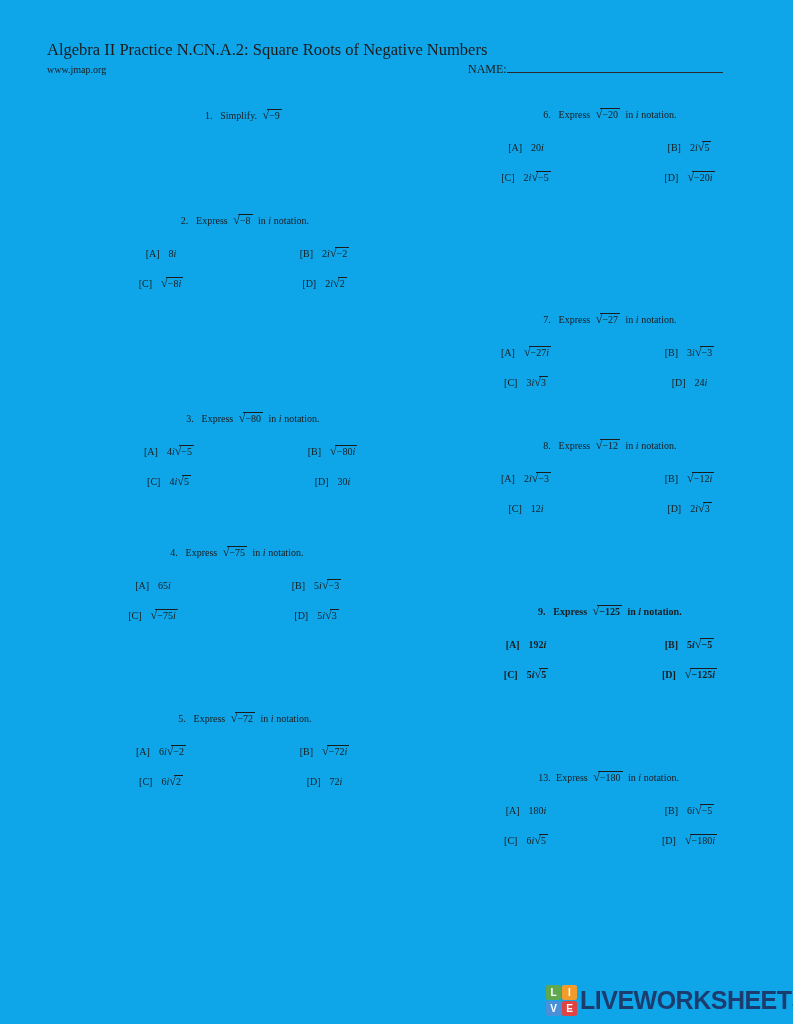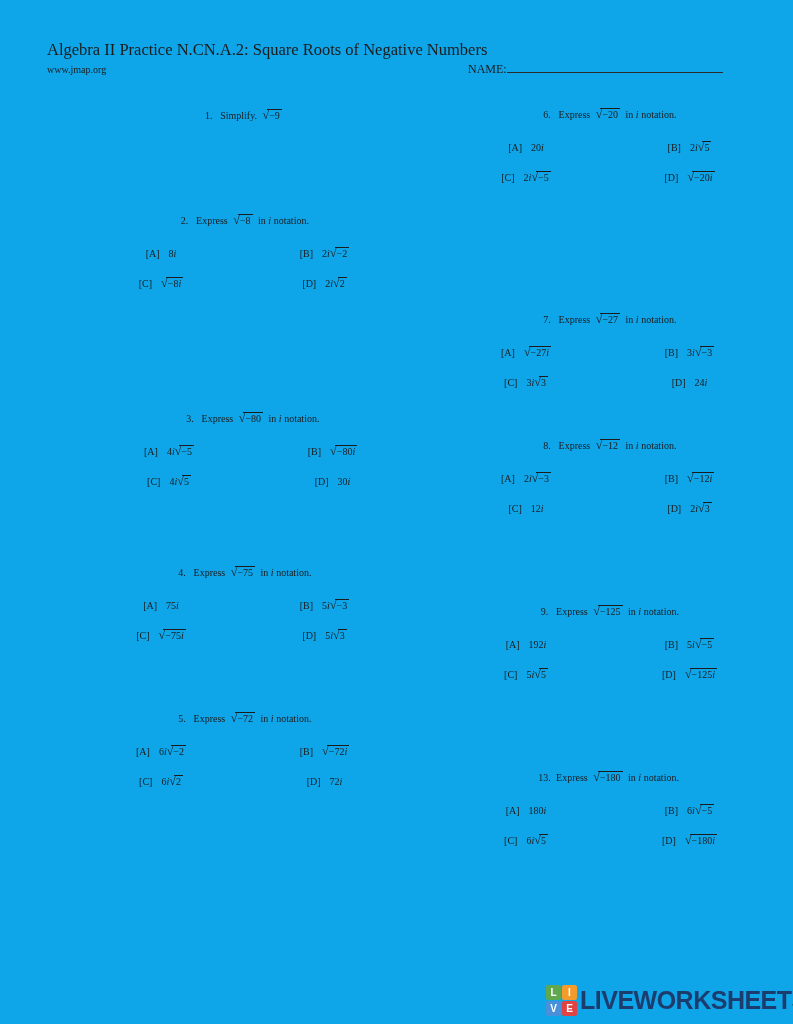--- a/index.html
+++ b/index.html
@@ -54,24 +54,24 @@
       </div>
       <div class="question" style="left: 73px; top: 376px; margin-top: 32px;">
         <div class="q-line"><span class="q-num">3.</span><span class="q-prompt"><span class="mtxt">Express </span><span class="sqrt"><span class="rad">√</span><span class="rcd"><span class="mtxt">−80</span></span></span><span class="mtxt"> in </span><i class="mi">i</i><span class="mtxt"> notation.</span></span></div>
         <div class="choices">
           <div class="choice"><span class="lbl">[A]</span><span class="mth"><span class="mtxt">4</span><i class="mi">i</i><span class="sqrt"><span class="rad">√</span><span class="rcd"><span class="mtxt">−5</span></span></span></span></div>
           <div class="choice"><span class="lbl">[B]</span><span class="mth"><span class="sqrt"><span class="rad">√</span><span class="rcd"><span class="mtxt">−80</span><i class="mi">i</i></span></span></span></div>
           <div class="choice"><span class="lbl">[C]</span><span class="mth"><span class="mtxt">4</span><i class="mi">i</i><span class="sqrt"><span class="rad">√</span><span class="rcd"><span class="mtxt">5</span></span></span></span></div>
           <div class="choice"><span class="lbl">[D]</span><span class="mth"><span class="mtxt">30</span><i class="mi">i</i></span></div>
         </div>
       </div>
-      <div class="question" style="left: 65px; top: 542px; margin-top: 20px;">
+      <div class="question" style="left: 57px; top: 542px;">
         <div class="q-line"><span class="q-num">4.</span><span class="q-prompt"><span class="mtxt">Express </span><span class="sqrt"><span class="rad">√</span><span class="rcd"><span class="mtxt">−75</span></span></span><span class="mtxt"> in </span><i class="mi">i</i><span class="mtxt"> notation.</span></span></div>
         <div class="choices">
-          <div class="choice"><span class="lbl">[A]</span><span class="mth"><span class="mtxt">75</span><i class="mi">i</i></span></div>
+          <div class="choice"><span class="lbl">[A]</span><span class="mth"><span class="mtxt">65</span><i class="mi">i</i></span></div>
           <div class="choice"><span class="lbl">[B]</span><span class="mth"><span class="mtxt">5</span><i class="mi">i</i><span class="sqrt"><span class="rad">√</span><span class="rcd"><span class="mtxt">−3</span></span></span></span></div>
           <div class="choice"><span class="lbl">[C]</span><span class="mth"><span class="sqrt"><span class="rad">√</span><span class="rcd"><span class="mtxt">−75</span><i class="mi">i</i></span></span></span></div>
           <div class="choice"><span class="lbl">[D]</span><span class="mth"><span class="mtxt">5</span><i class="mi">i</i><span class="sqrt"><span class="rad">√</span><span class="rcd"><span class="mtxt">3</span></span></span></span></div>
         </div>
       </div>
       <div class="question" style="left: 65px; top: 708px;">
         <div class="q-line"><span class="q-num">5.</span><span class="q-prompt"><span class="mtxt">Express </span><span class="sqrt"><span class="rad">√</span><span class="rcd"><span class="mtxt">−72</span></span></span><span class="mtxt"> in </span><i class="mi">i</i><span class="mtxt"> notation.</span></span></div>
         <div class="choices">
           <div class="choice"><span class="lbl">[A]</span><span class="mth"><span class="mtxt">6</span><i class="mi">i</i><span class="sqrt"><span class="rad">√</span><span class="rcd"><span class="mtxt">−2</span></span></span></span></div>
           <div class="choice"><span class="lbl">[B]</span><span class="mth"><span class="sqrt"><span class="rad">√</span><span class="rcd"><span class="mtxt">−72</span><i class="mi">i</i></span></span></span></div>
@@ -99,21 +99,21 @@
       </div>
       <div class="question" style="left: 430px; top: 435px;">
         <div class="q-line"><span class="q-num">8.</span><span class="q-prompt"><span class="mtxt">Express </span><span class="sqrt"><span class="rad">√</span><span class="rcd"><span class="mtxt">−12</span></span></span><span class="mtxt"> in </span><i class="mi">i</i><span class="mtxt"> notation.</span></span></div>
         <div class="choices">
           <div class="choice"><span class="lbl">[A]</span><span class="mth"><span class="mtxt">2</span><i class="mi">i</i><span class="sqrt"><span class="rad">√</span><span class="rcd"><span class="mtxt">−3</span></span></span></span></div>
           <div class="choice"><span class="lbl">[B]</span><span class="mth"><span class="sqrt"><span class="rad">√</span><span class="rcd"><span class="mtxt">−12</span><i class="mi">i</i></span></span></span></div>
           <div class="choice"><span class="lbl">[C]</span><span class="mth"><span class="mtxt">12</span><i class="mi">i</i></span></div>
           <div class="choice"><span class="lbl">[D]</span><span class="mth"><span class="mtxt">2</span><i class="mi">i</i><span class="sqrt"><span class="rad">√</span><span class="rcd"><span class="mtxt">3</span></span></span></span></div>
         </div>
       </div>
-      <div class="question" style="left: 430px; top: 601px;">
+      <div class="question" style="left: 430px; top: 601px; font-weight: bold;">
         <div class="q-line"><span class="q-num">9.</span><span class="q-prompt"><span class="mtxt">Express </span><span class="sqrt"><span class="rad">√</span><span class="rcd"><span class="mtxt">−125</span></span></span><span class="mtxt"> in </span><i class="mi">i</i><span class="mtxt"> notation.</span></span></div>
         <div class="choices">
           <div class="choice"><span class="lbl">[A]</span><span class="mth"><span class="mtxt">192</span><i class="mi">i</i></span></div>
           <div class="choice"><span class="lbl">[B]</span><span class="mth"><span class="mtxt">5</span><i class="mi">i</i><span class="sqrt"><span class="rad">√</span><span class="rcd"><span class="mtxt">−5</span></span></span></span></div>
           <div class="choice"><span class="lbl">[C]</span><span class="mth"><span class="mtxt">5</span><i class="mi">i</i><span class="sqrt"><span class="rad">√</span><span class="rcd"><span class="mtxt">5</span></span></span></span></div>
           <div class="choice"><span class="lbl">[D]</span><span class="mth"><span class="sqrt"><span class="rad">√</span><span class="rcd"><span class="mtxt">−125</span><i class="mi">i</i></span></span></span></div>
         </div>
       </div>
       <div class="question" style="left: 430px; top: 767px;">
         <div class="q-line"><span class="q-num">13.</span><span class="q-prompt"><span class="mtxt">Express </span><span class="sqrt"><span class="rad">√</span><span class="rcd"><span class="mtxt">−180</span></span></span><span class="mtxt"> in </span><i class="mi">i</i><span class="mtxt"> notation.</span></span></div>

